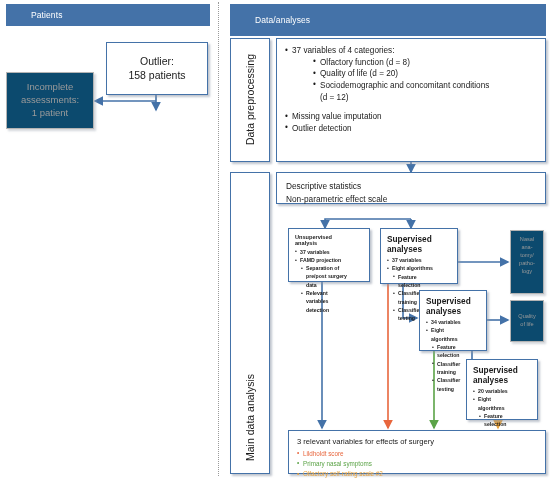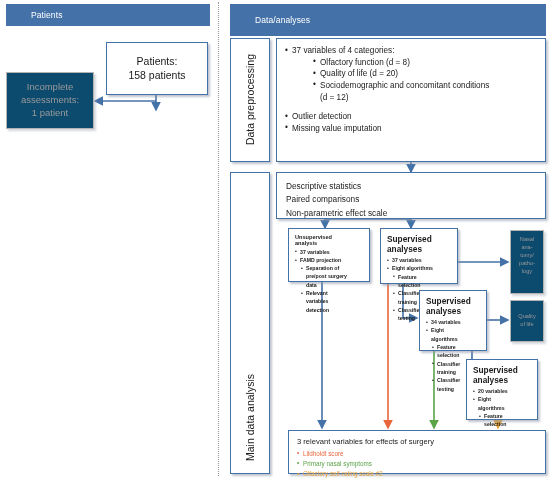--- a/index.html
+++ b/index.html
@@ -154,21 +154,21 @@
     <span>Patients</span>
   </div>
 
   <div class="abs hdr" style="left:230px;top:4px;width:316px;height:32px;">
     <span>Data/analyses</span>
   </div>
 
   <div class="divider"></div>
 
   <div class="abs box ctr t-enrolled" style="left:106px;top:42px;width:102px;height:53px;">
-    <div>Patients:</div>
+    <div>Outlier:</div>
     <div>158 patients</div>
   </div>
 
   <div class="abs box-grey ctr t-incomp" style="left:6px;top:72px;width:88px;height:57px;">
     <div>Incomplete</div>
     <div>assessments:</div>
     <div>1 patient</div>
   </div>
 
 
@@ -180,34 +180,33 @@
     <div class="pre-body">
       <ul>
         <li>37 variables of 4 categories:</li>
         <li class="pre-sub">Olfactory function (d = 8)</li>
         <li class="pre-sub">Quality of life (d = 20)</li>
         <li class="pre-sub">Sociodemographic and concomitant conditions</li>
       </ul>
       <div class="pre-sub pre-cont">(d = 12)</div>
       <div class="pre-gap"></div>
       <ul>
+        <li>Missing value imputation</li>
         <li>Outlier detection</li>
-        <li>Missing value imputation</li>
       </ul>
     </div>
   </div>
 
   <div class="abs box vlabel vlabel-main" style="left:230px;top:172px;width:40px;height:302px;">
     <span>Main data analysis</span>
   </div>
 
-  <div class="abs box" style="left:276px;top:172px;width:270px;height:47px;">
+  <div class="abs box" style="left:276px;top:172px;width:270px;height:32px;">
     <div class="desc">
       <div>Descriptive statistics</div>
-      <div>Paired comparisons</div>
       <div>Non-parametric effect scale</div>
     </div>
   </div>
 
   <div class="abs box" style="left:288px;top:228px;width:82px;height:54px;">
     <div class="sa-body">
       <div class="sa-title-sm">Unsupervised analysis</div>
       <ul>
         <li>37 variables</li>
         <li>FAMD projection</li>

